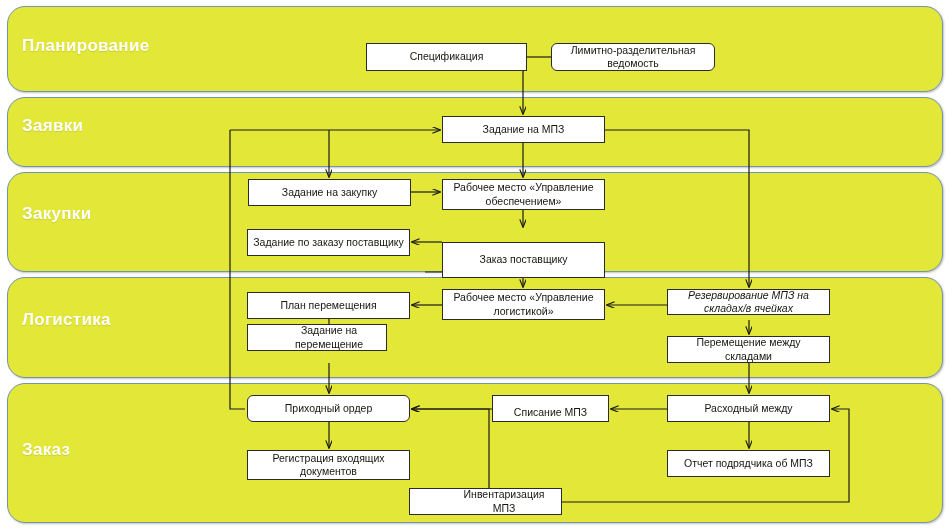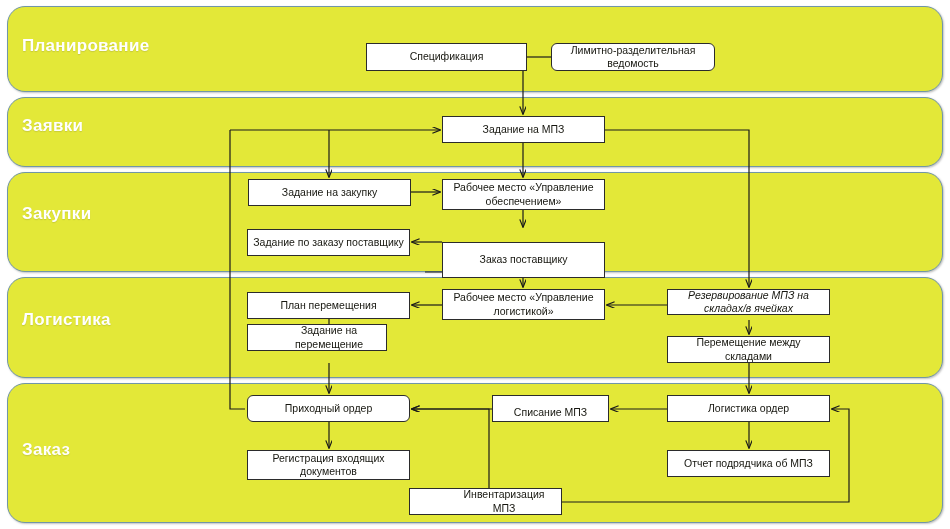--- a/index.html
+++ b/index.html
@@ -160,21 +160,21 @@
       <div class="node" style="left: 667px; top: 336px; width: 163px; height: 27px;">
         <span>Перемещение между складами</span>
       </div>
       <div class="node" style="left: 247px; top: 395px; width: 163px; height: 27px; border-radius: 6px;">
         <span>Приходный ордер</span>
       </div>
       <div class="node" style="left: 492px; top: 395px; width: 117px; height: 27px; align-items: flex-end;">
         <span>Списание МПЗ</span>
       </div>
       <div class="node" style="left: 667px; top: 395px; width: 163px; height: 27px;">
-        <span>Логистика ордер</span>
+        <span>Расходный между</span>
       </div>
       <div class="node" style="left: 247px; top: 450px; width: 163px; height: 30px;">
         <span>Регистрация входящих документов</span>
       </div>
       <div class="node" style="left: 667px; top: 450px; width: 163px; height: 27px;">
         <span>Отчет подрядчика об МПЗ</span>
       </div>
       <div class="node" style="left: 409px; top: 488px; width: 153px; height: 27px; padding-left: 41px;">
         <span>Инвентаризация МПЗ</span>
       </div>

